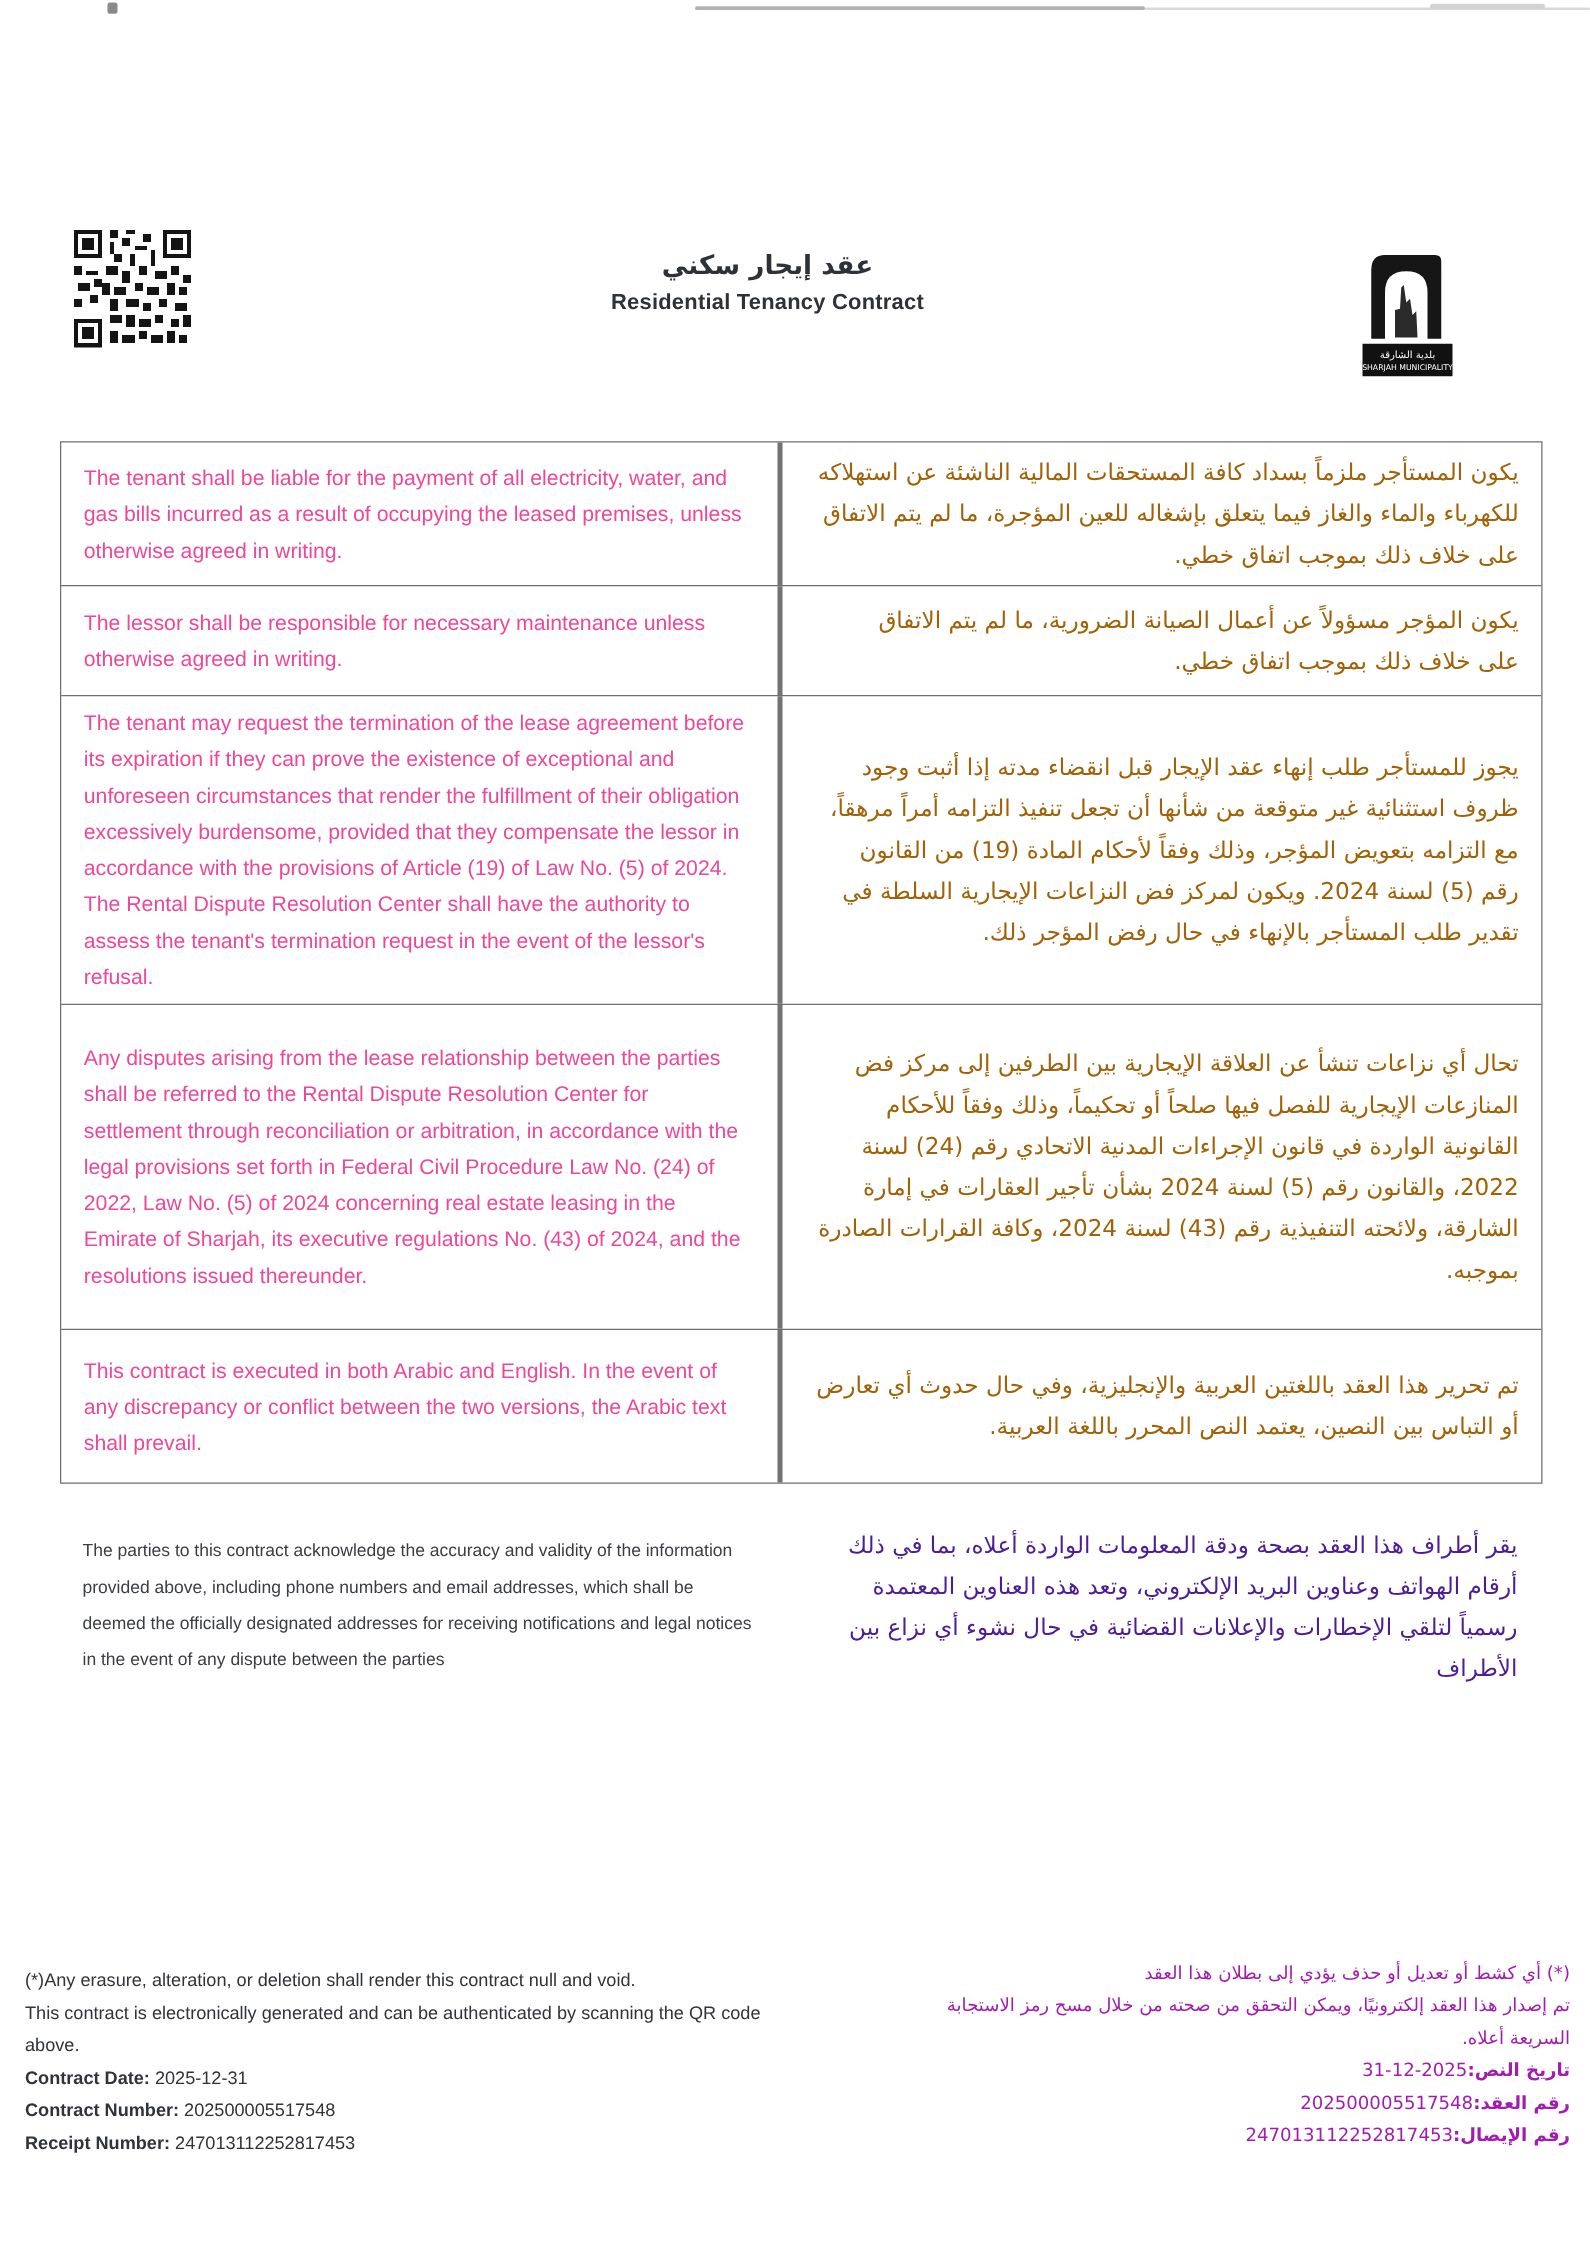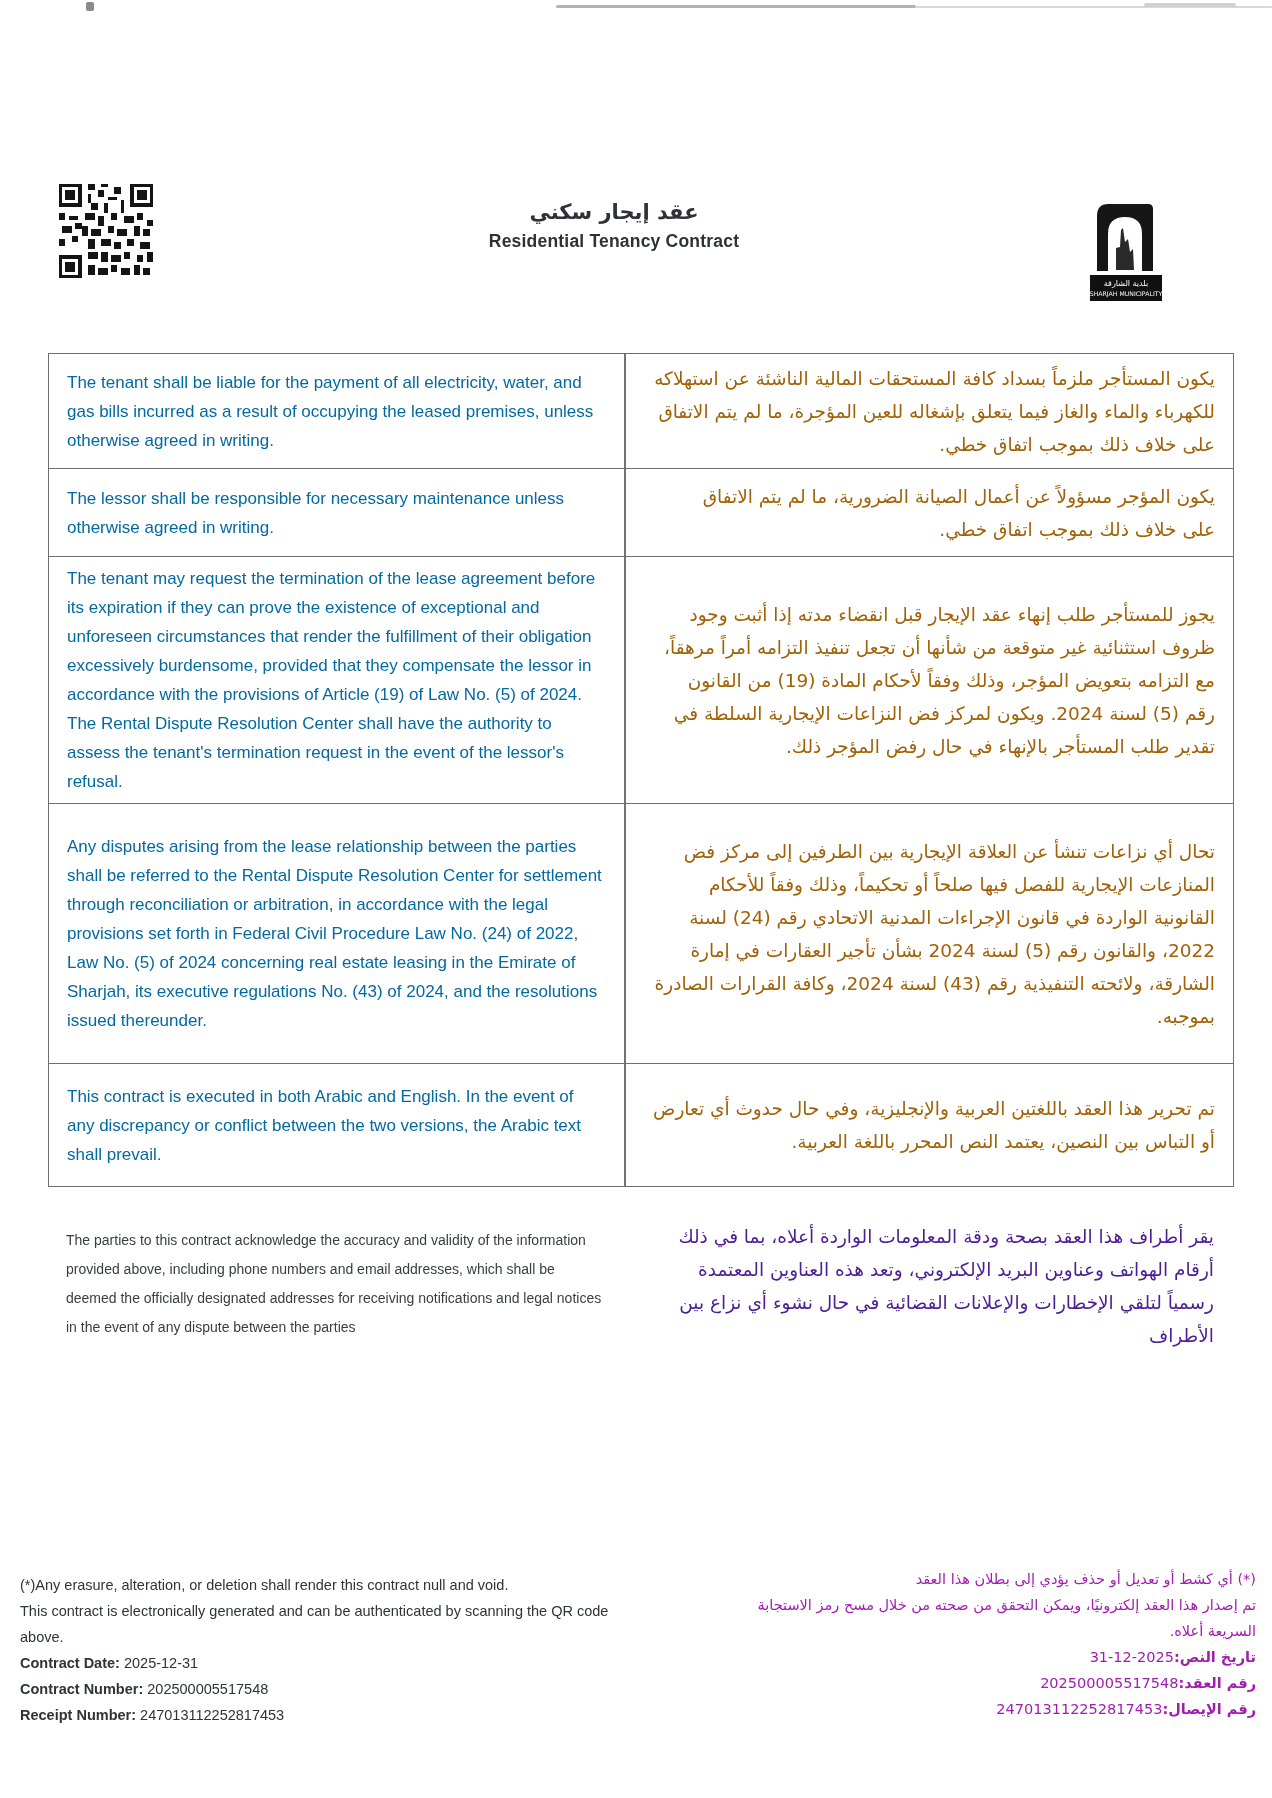--- a/index.html
+++ b/index.html
@@ -22,22 +22,22 @@
   
   .clause-table{position:absolute;left:48px;top:353px;width:1184px;border:1px solid #6f6f6f;}
   .row{display:grid;grid-template-columns:577px 1fr;border-bottom:1px solid #6f6f6f;}
   .row:last-child{border-bottom:none;}
   .row:nth-child(1){height:114px;}
   .row:nth-child(2){height:87px;gap:28px;}
   .row:nth-child(3){height:246px;}
   .row:nth-child(4){height:259px;}
   .row:nth-child(5){height:122px;}
   .cell{display:flex;align-items:center;}
-  .cell.en{border-right:2px solid #737373;padding:6px 22px 6px 18px;
-           font-size:17px;line-height:29px;color:#0369a1;}
+  .cell.en{border-right:4px solid #737373;padding:6px 22px 6px 18px;
+           font-size:17px;line-height:29px;color:#ec4899;}
   .cell.ar{padding:6px 18px 6px 26px;direction:rtl;text-align:right;
            font-family:"DejaVu Sans",sans-serif;font-size:18.5px;line-height:33px;color:#a16207;}
 
   
   .ack{position:absolute;left:48px;top:1212px;width:1184px;display:grid;grid-template-columns:577px 1fr;}
   .ack .en{padding:14px 22px 0 18px;font-size:14px;line-height:29px;color:#3a3d41;}
   .ack .ar{padding:8px 18px 0 26px;direction:rtl;text-align:right;
            font-family:"DejaVu Sans",sans-serif;font-size:18.5px;line-height:33px;color:#4c1d95;}
 
   

